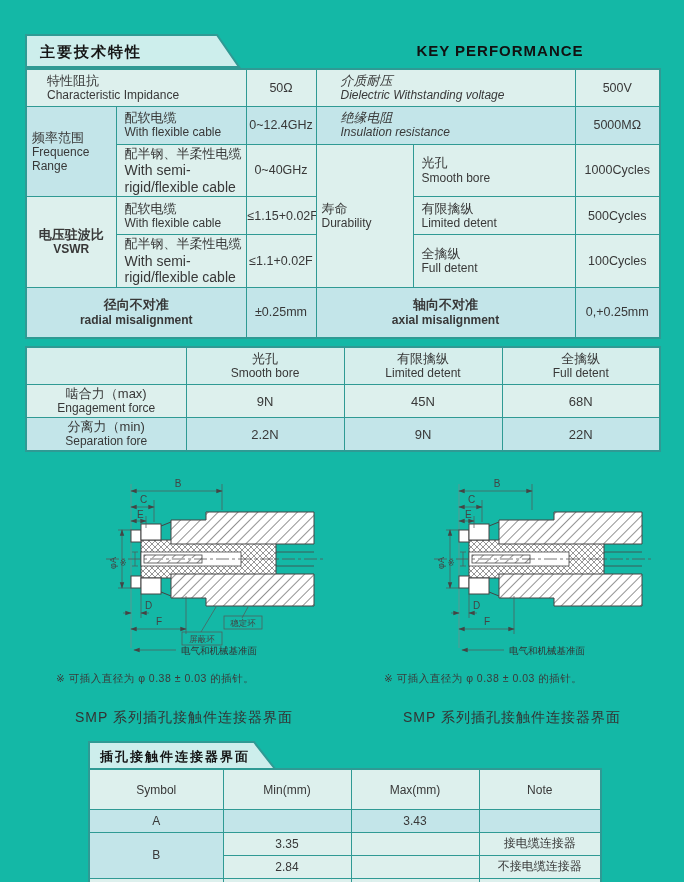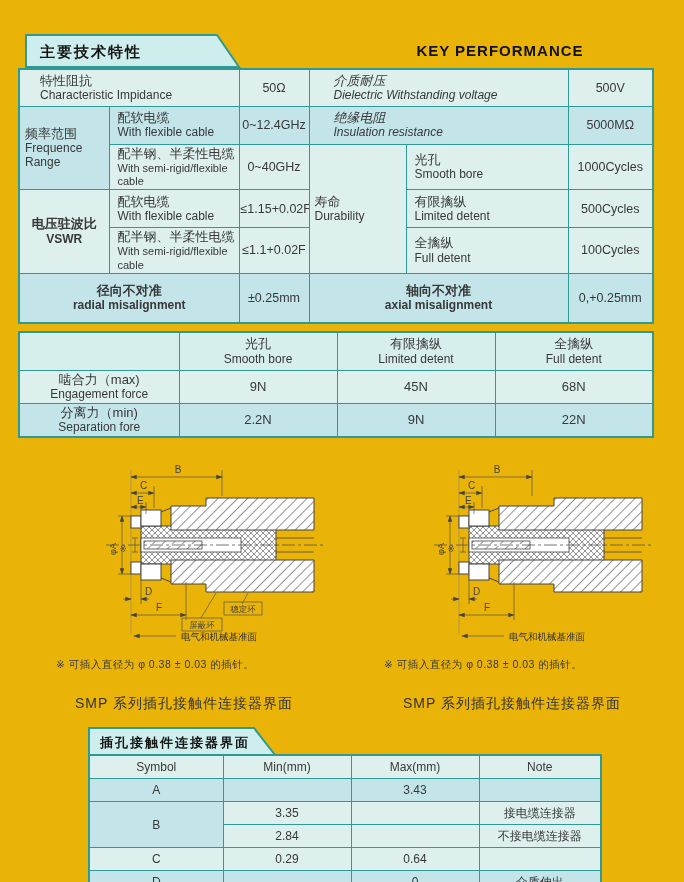--- a/index.html
+++ b/index.html
@@ -1,37 +1,37 @@
 <!DOCTYPE html>
 <html><head>
 <meta charset="utf-8">
 <style>
   html,body{margin:0;padding:0;}
   body{width:684px;height:882px;background:#ffffff;font-family:"Liberation Sans","DejaVu Sans",sans-serif;color:#383838;}
-  .page{position:relative;width:684px;height:882px;background:#eab308;overflow:hidden;}
+  .page{position:relative;width:684px;height:882px;background:#14b8a6;overflow:hidden;}
 
   
   .top-row{position:relative;height:68px;}
   .tab1{position:absolute;left:25px;top:34px;}
   .keyperf{position:absolute;left:340px;top:42px;width:320px;text-align:center;
            font-size:15px;font-weight:bold;color:#111;letter-spacing:1px;}
 
   
   table{border-collapse:collapse;table-layout:fixed;}
   td{border:1.5px solid #2f9a94;overflow:hidden;vertical-align:middle;}
-  .t1,.t2{margin-left:18px;width:634px;padding-left:12px;}
+  .t1,.t2{margin-left:25px;width:634px;padding-left:12px;}
   .t1{border:2px solid #2f9a94;}
   .t2{border:2px solid #2f9a94;margin-top:7px;}
   tr.pale td{background:#ddf0ed;}
   tr.dark td{background:#c3e5e9;}
   tr.hdr2 td{background:#d6eeec;}
   td.dark{background:#c3e5e9 !important;}
   .cn{font-size:13px;line-height:1.25;}
   .en{font-size:12px;line-height:1.15;}
-  .ensm{font-size:11px;line-height:1.2;}
+  .ensm{font-size:14px;line-height:1.2;}
   .cellC{text-align:center;font-weight:bold;}
   .cellL{text-align:left;padding-left:8px;}
   .pad20{padding-left:20px;}
   .pad24{padding-left:24px;font-style:italic;}
   .pad5{padding-left:5px;}
   .val{text-align:center;font-size:12.5px;}
   .t1 tr{height:38px;}
   .t1 tr.r1{height:37px;}
   .t1 tr.r6{height:50px;}
   .t2 tr{height:28px;}
@@ -44,21 +44,21 @@
   .drawing{width:316px;}
   .note{font-size:10.5px;color:#3a3a3a;margin:2px 0 0 30px;letter-spacing:0.5px;}
   .caption{font-size:14px;color:#333;text-align:center;margin-top:23px;letter-spacing:1px;}
 
   
   .bottom{margin:14px 0 0 88px;}
   .tab3{display:block;margin-bottom:-2px;position:relative;z-index:2;}
   .t3{width:512px;border:2px solid #2f9a94;}
   .t3 td{border:1.3px solid #2f9a94;text-align:center;font-size:12px;}
   .t3 tr{height:23px;}
-  .t3 tr.h{height:24px;}
+  .t3 tr.h{height:40px;}
   svg text{font-family:"Liberation Sans","DejaVu Sans",sans-serif;}
 </style>
 </head>
 <body>
 
 <div class="page">
 
   <div class="top-row">
     <svg class="tab1" width="216" height="34" viewBox="0 0 216 34">
       <polygon points="1,1 192,1 214,33 1,33" fill="#cdeeec" stroke="#2f9a94" stroke-width="2"></polygon>

